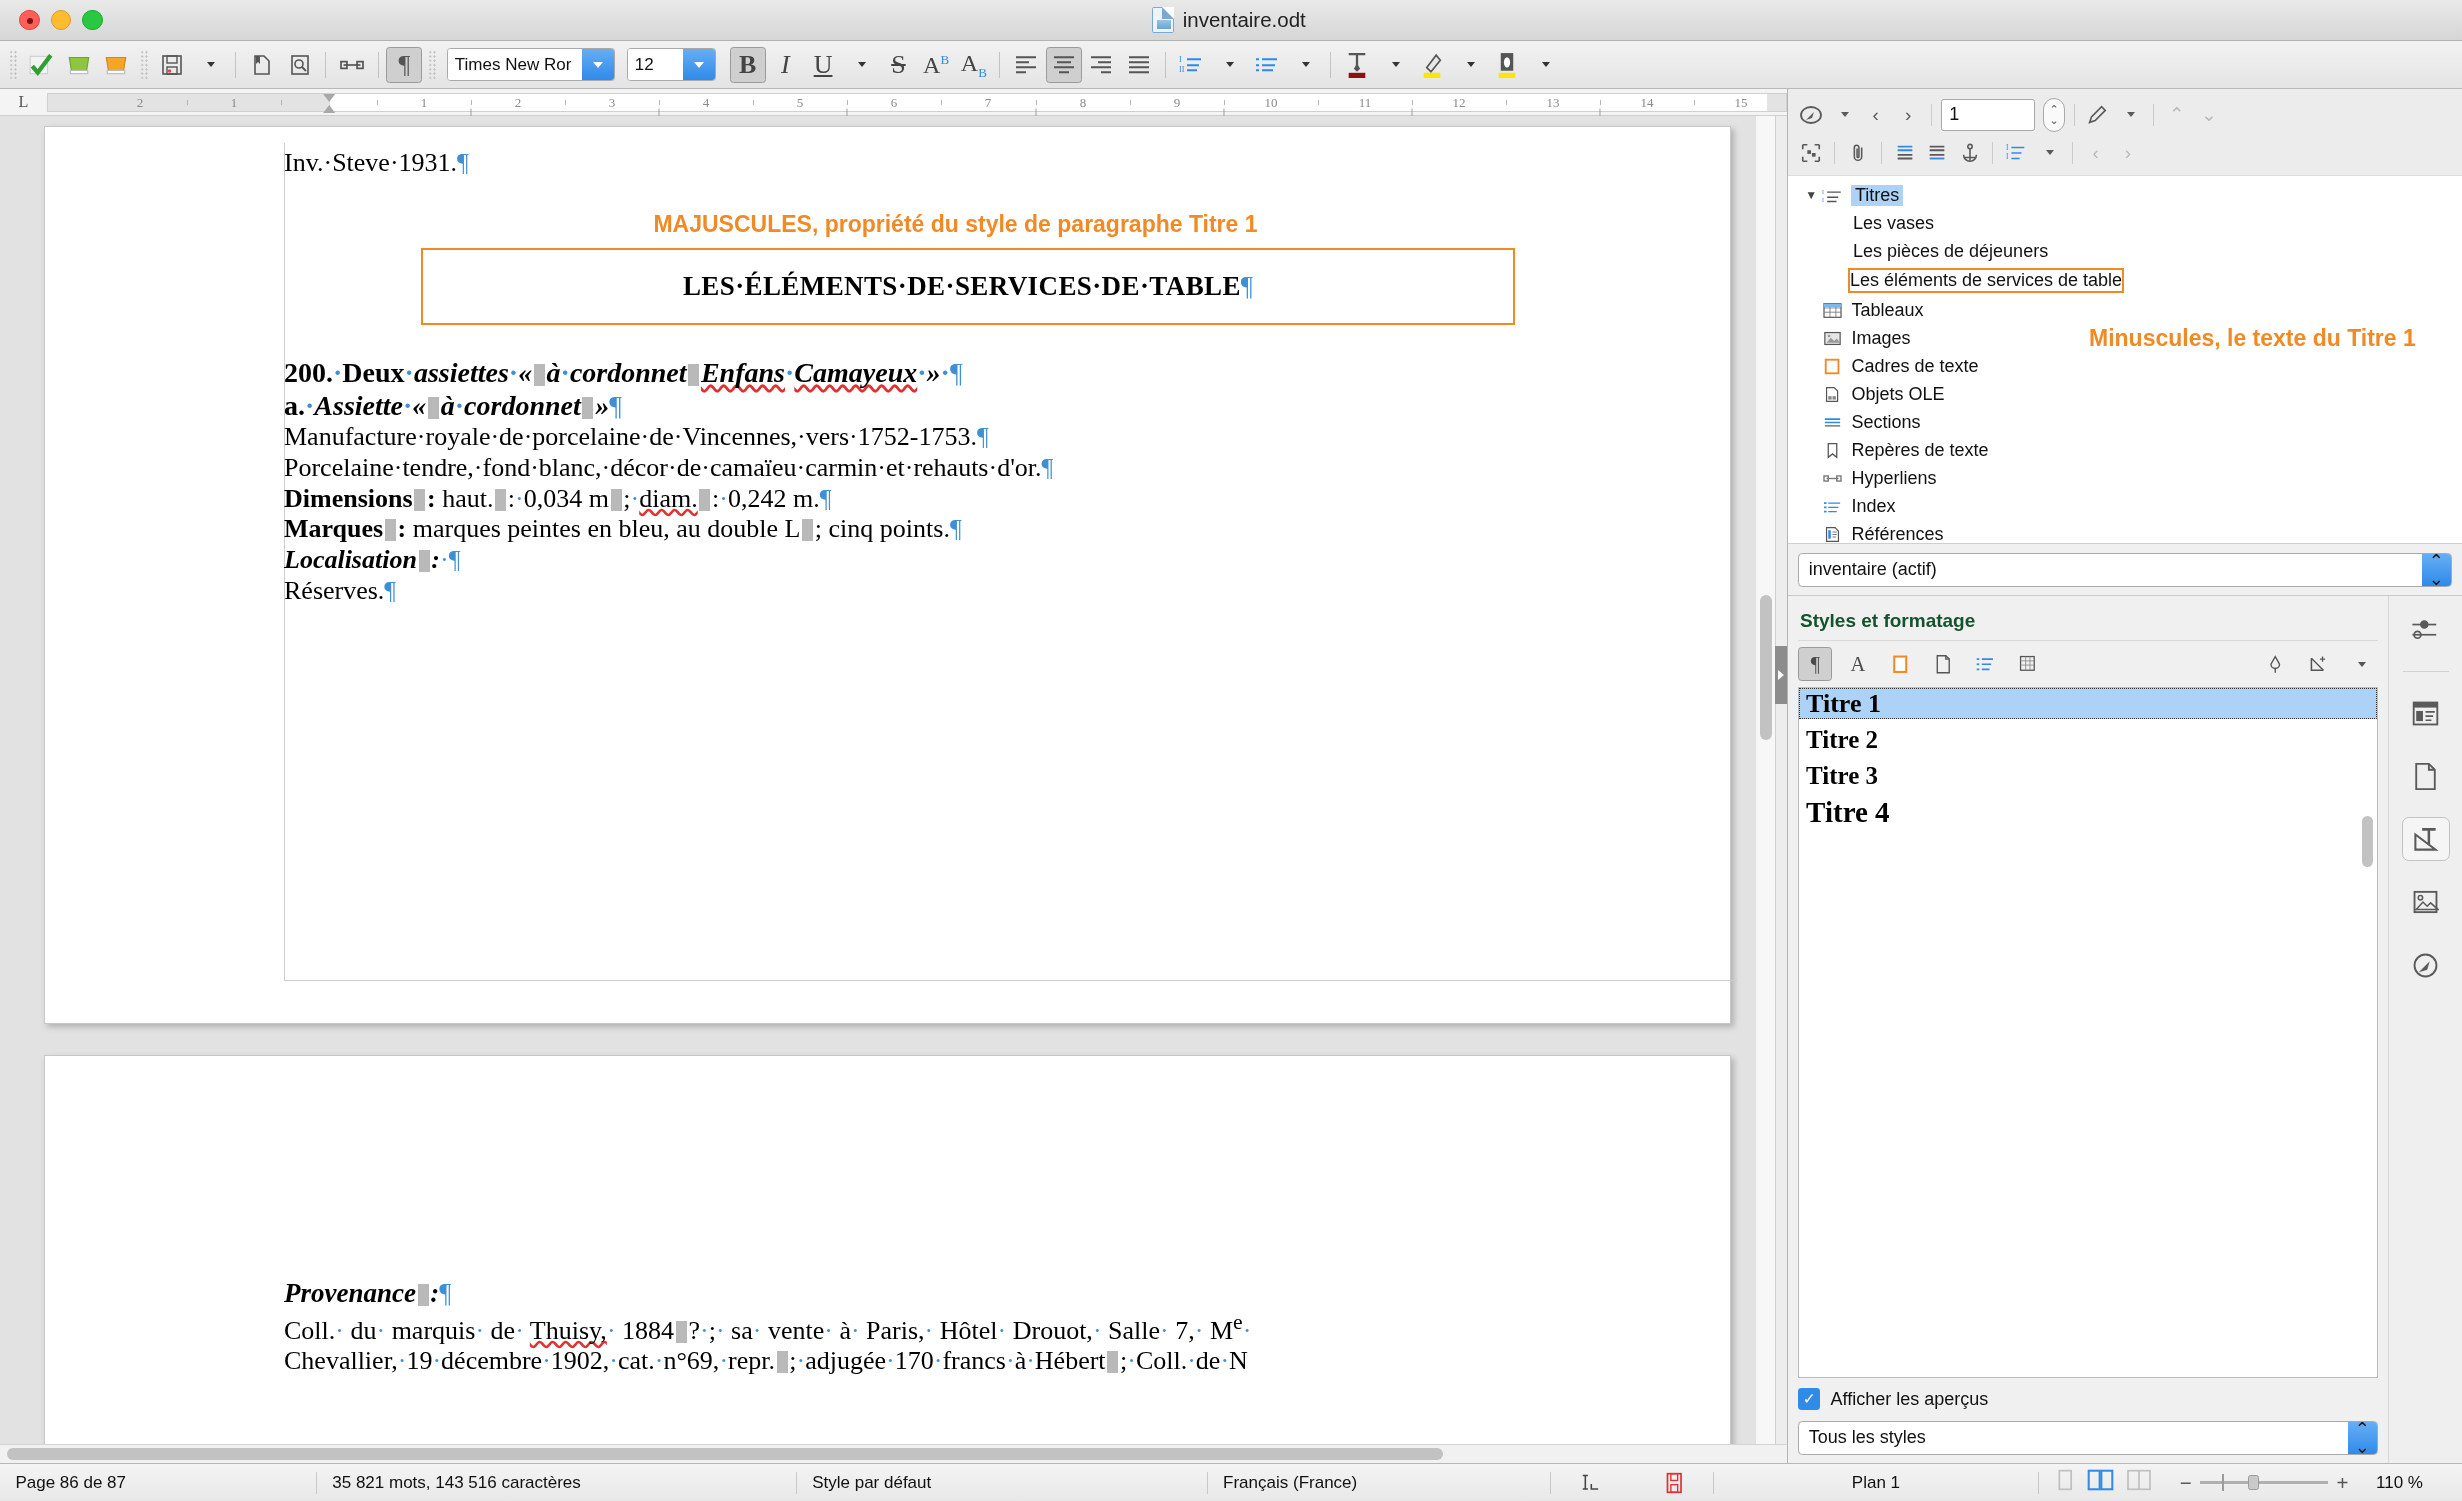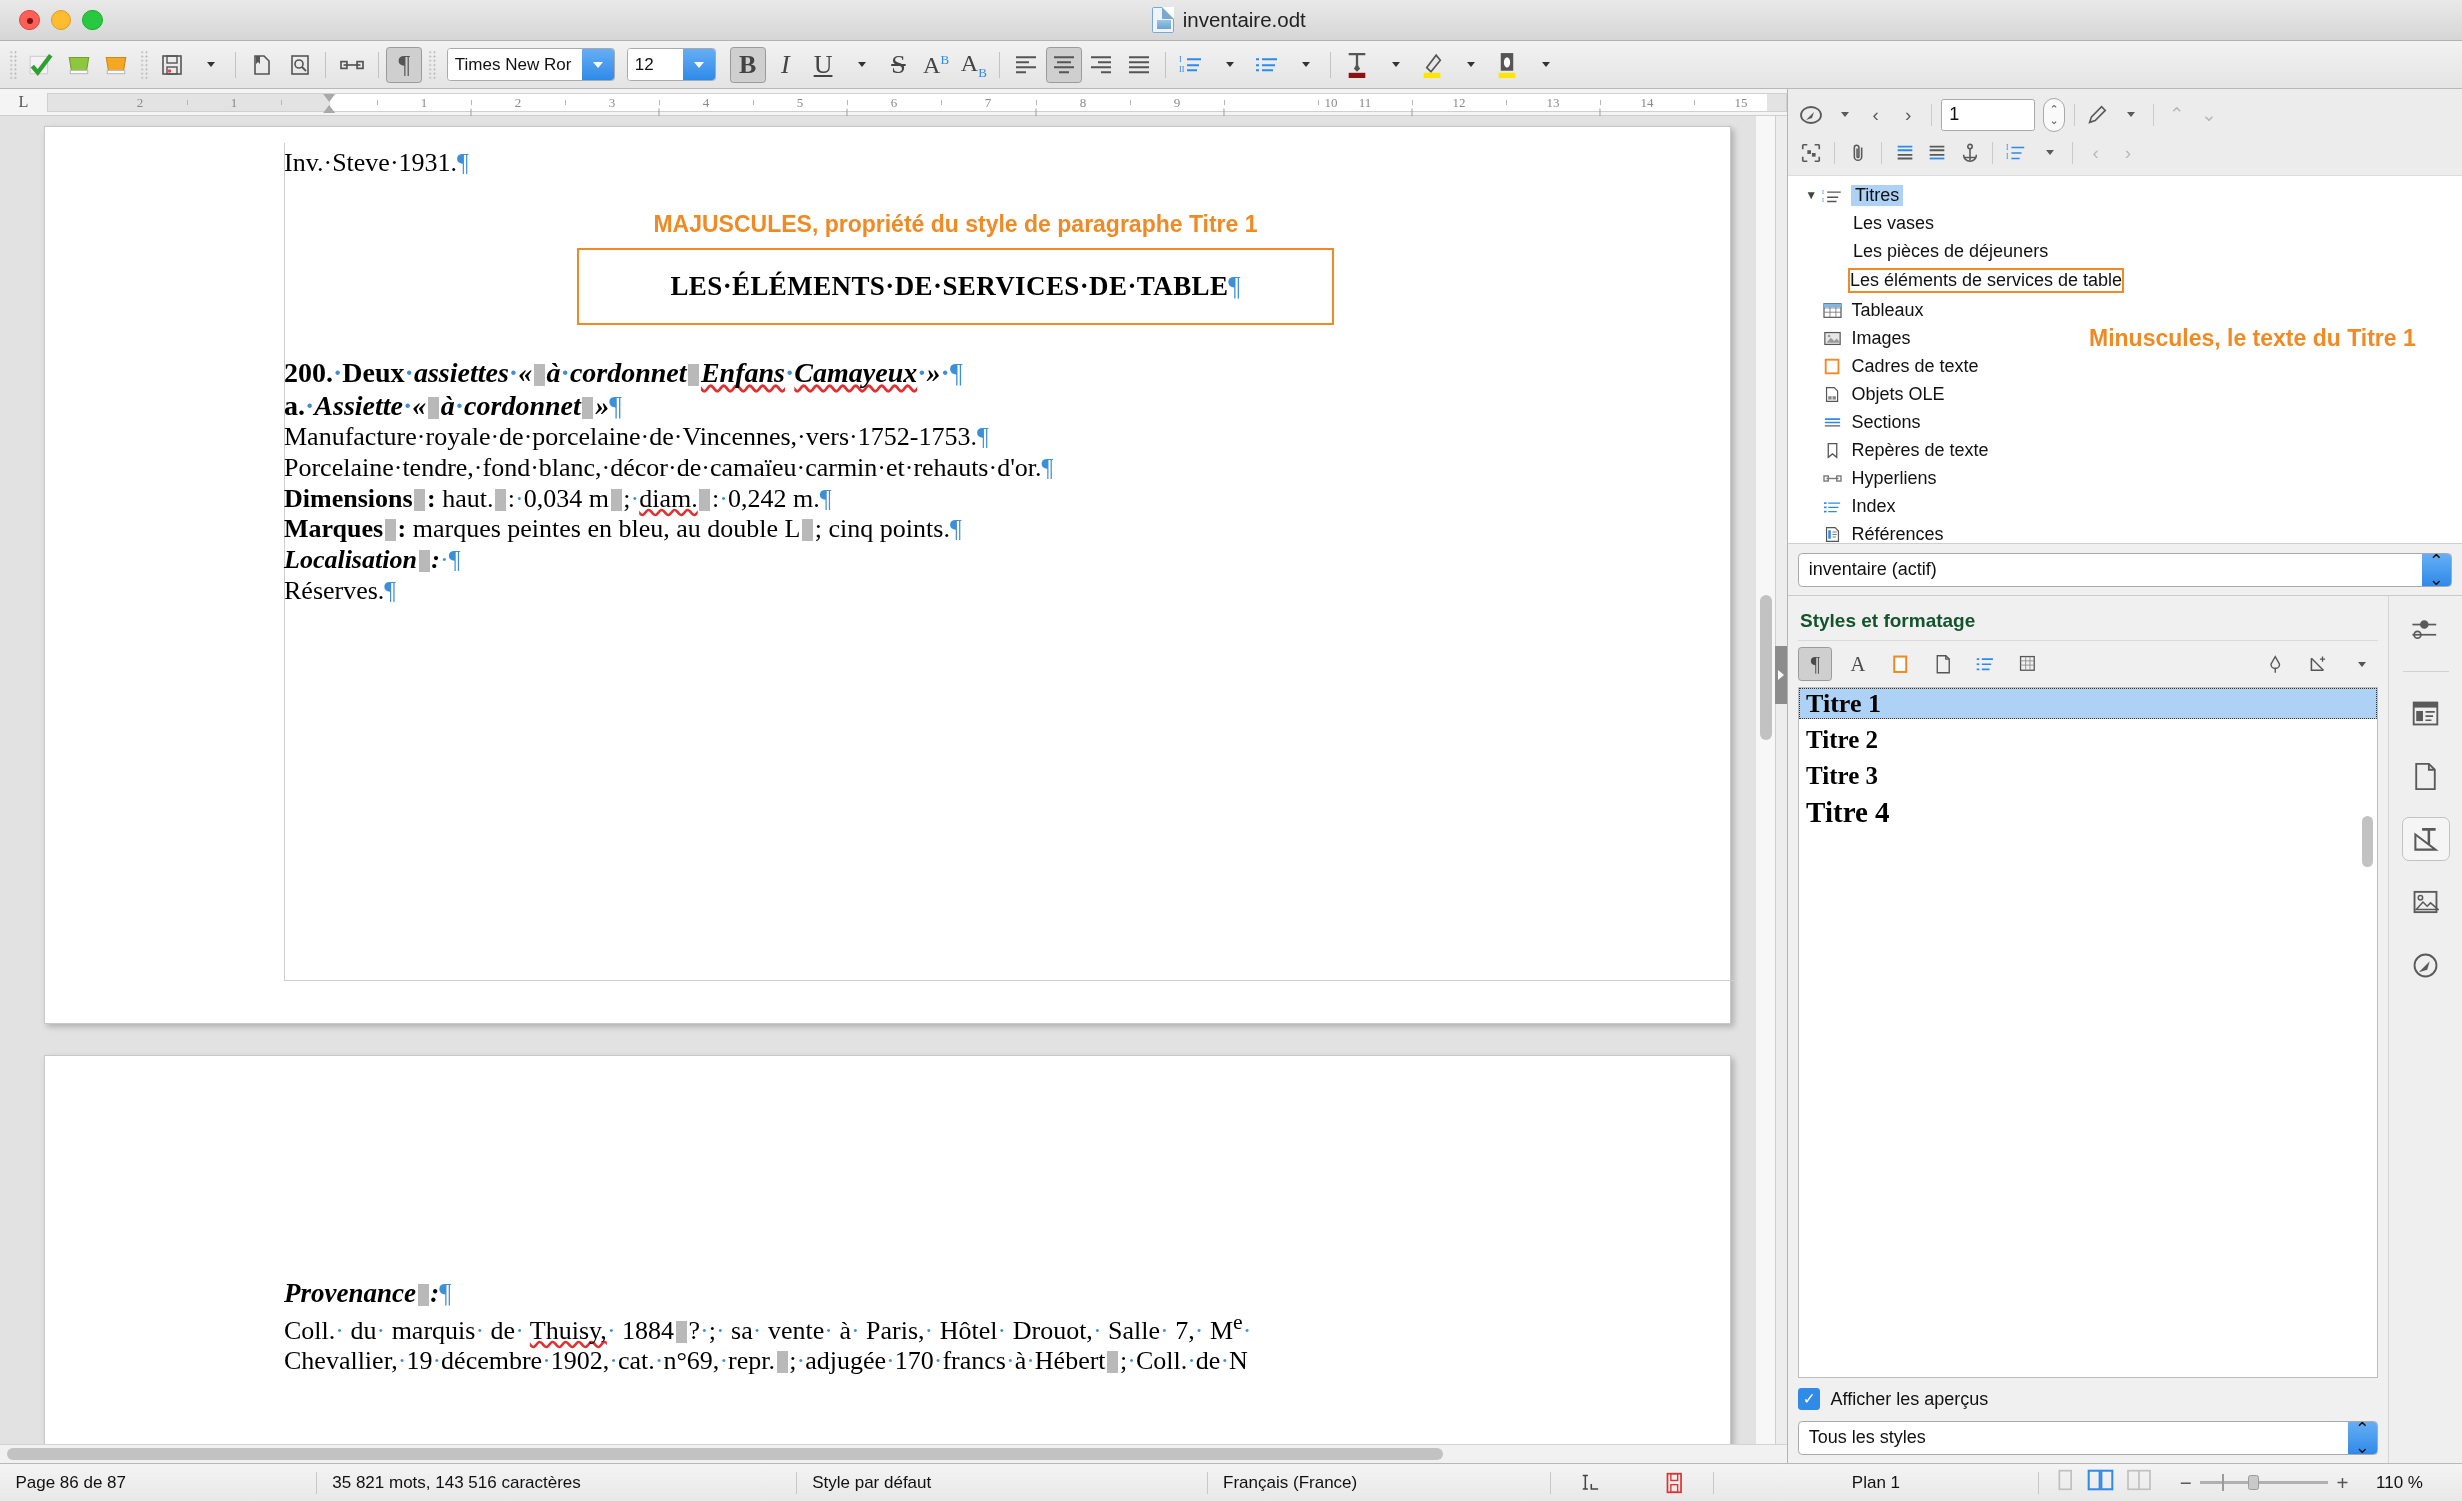--- a/index.html
+++ b/index.html
@@ -400,21 +400,21 @@
         <div class="rind" style="left:282px;"></div>
         <span class="rtick" style="left:376px;">1</span>
         <span class="rtick" style="left:470px;">2</span>
         <span class="rtick" style="left:564px;">3</span>
         <span class="rtick" style="left:658px;">4</span>
         <span class="rtick" style="left:752px;">5</span>
         <span class="rtick" style="left:846px;">6</span>
         <span class="rtick" style="left:940px;">7</span>
         <span class="rtick" style="left:1035px;">8</span>
         <span class="rtick" style="left:1129px;">9</span>
-        <span class="rtick" style="left:1283px;">10</span>
+        <span class="rtick" style="left:1223px;">10</span>
         <span class="rtick" style="left:1317px;">11</span>
         <span class="rtick" style="left:1411px;">12</span>
         <span class="rtick" style="left:1505px;">13</span>
         <span class="rtick" style="left:1599px;">14</span>
         <span class="rtick" style="left:1693px;">15</span>
         <div class="rdot" style="left:329px;"></div>
           <div class="rdot" style="left:423px;"></div>
         <div class="rdot" style="left:517px;"></div>
           <div class="rdot" style="left:611px;"></div>
         <div class="rdot" style="left:705px;"></div>
@@ -446,21 +446,21 @@
 
           <div class="ln" style="margin-top:5.1px;">
             <span>Inv.·Steve·1931.</span><span class="pilcrow">¶</span>
           </div>
 
           <div style="height:32.5px"></div>
 
           <div class="note" style="font-size:23px;text-align:center;width:1069px;margin-left:137px;">MAJUSCULES, propriété du style de paragraphe Titre 1</div>
 
           <div style="text-align:center;width:1069px;margin-left:137px;margin-top:10.3px;">
-            <div class="headbox" style="width:757px;padding:20.5px 0;">
+            <div class="headbox" style="width:1094px;padding:20.5px 0;">
               <span class="ln" style="font-weight:bold;font-size:27px;letter-spacing:0.4px;">LES·ÉLÉMENTS·DE·SERVICES·DE·TABLE</span><span class="pilcrow" style="font-size:27px;">¶</span>
             </div>
           </div>
 
           <div style="height:31px"></div>
 
           <div class="ln" style="font-weight:bold;font-size:28px;">
             <span>200.</span><span class="dot">·</span><span>Deux</span><span class="dot">·</span><em>assiettes</em><span class="dot">·</span><i>«</i><span class="tabmark"></span><em>à</em><span class="dot">·</span><em>cordonnet</em><span class="tabmark"></span><em class="squig">Enfans</em><span class="dot">·</span><em class="squig">Camayeux</em><span class="dot">·</span><em>»</em><span class="dot">·</span><span class="pilcrow">¶</span>
           </div>
 

